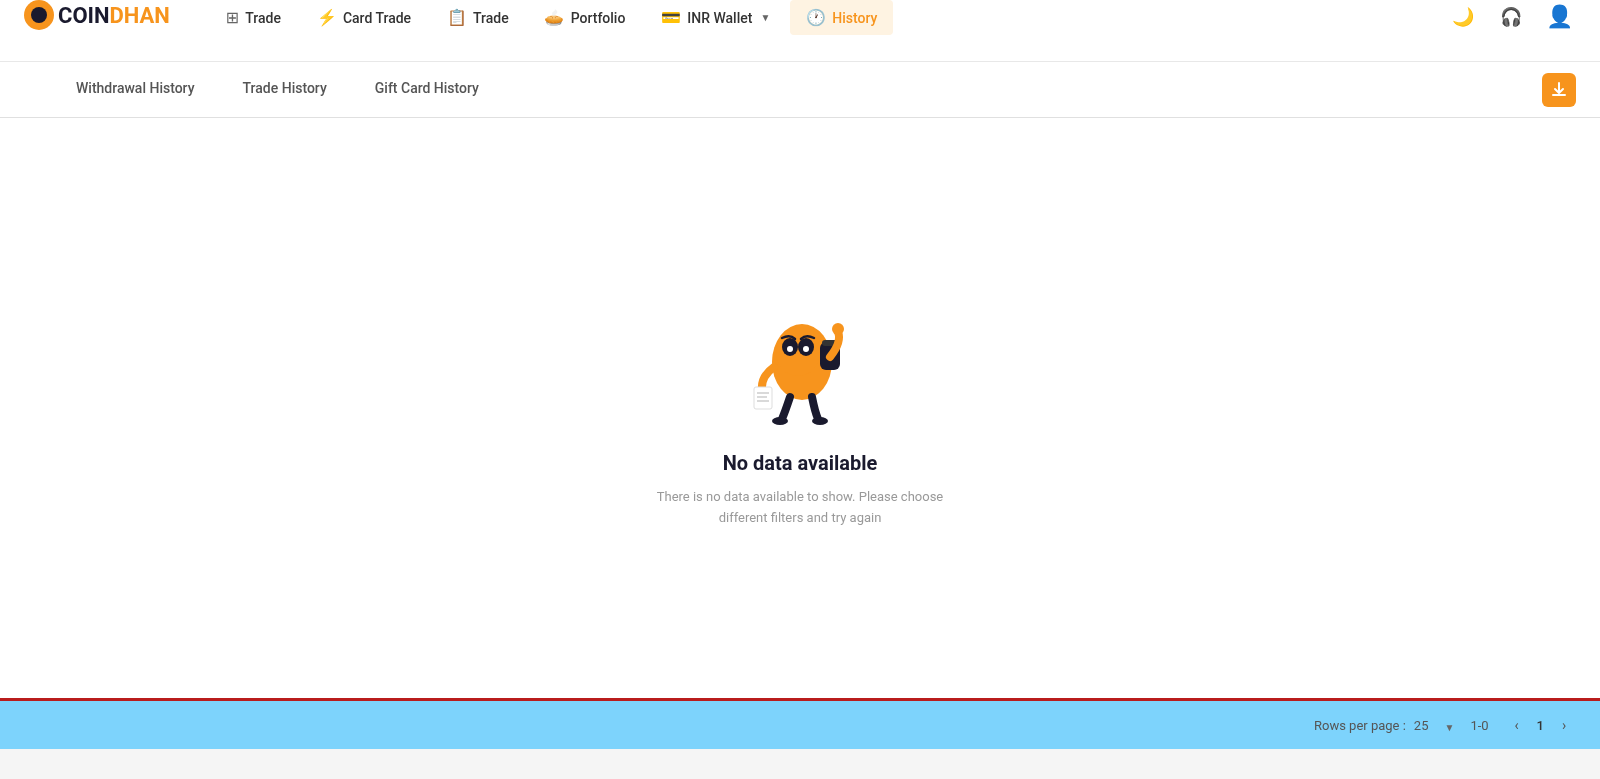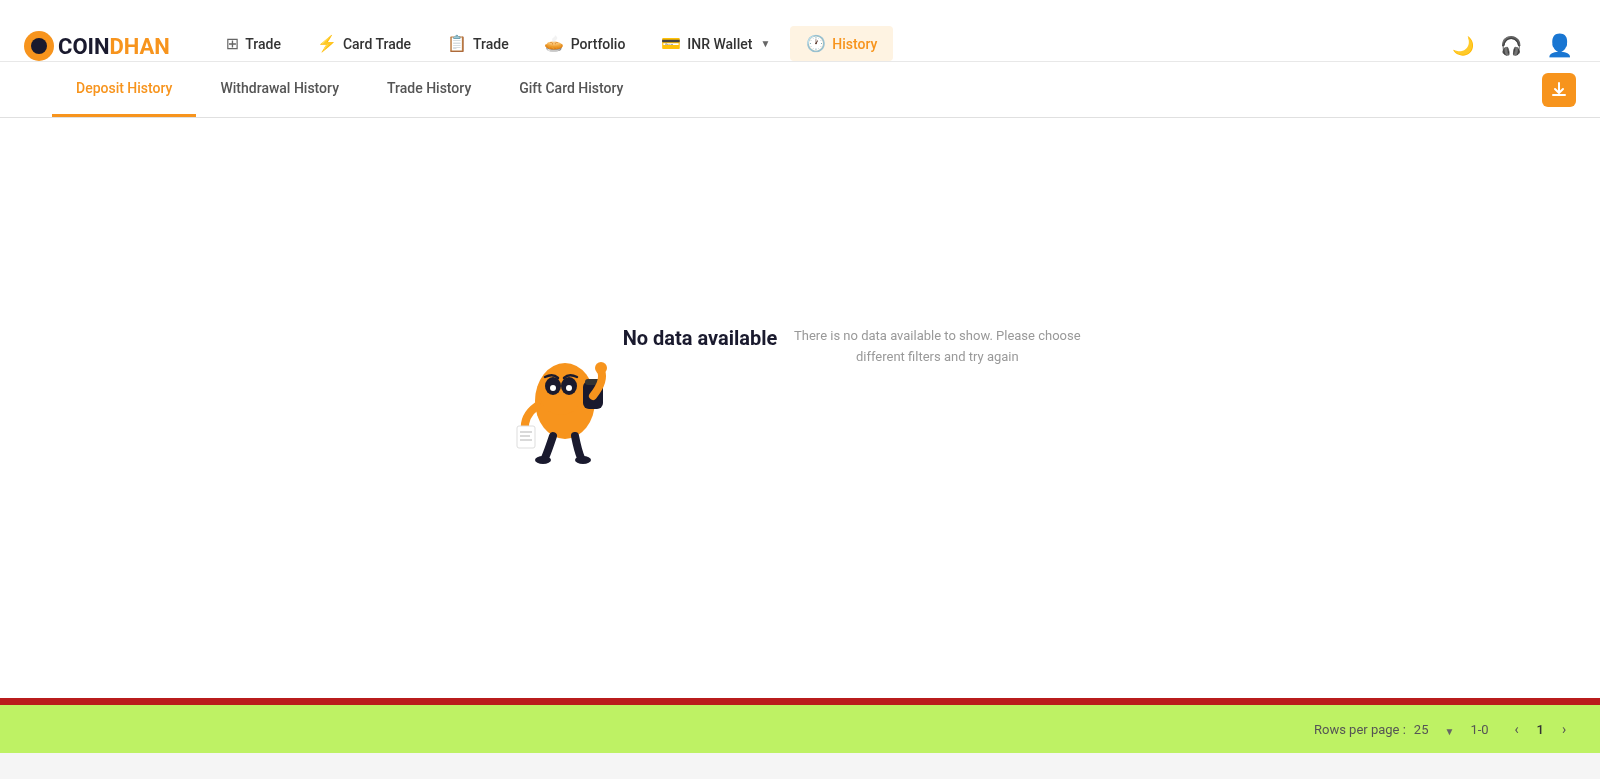--- a/index.html
+++ b/index.html
@@ -1,21 +1,21 @@
 <!DOCTYPE html>
 <html><head>
   <meta charset="utf-8">
   <style>
     * { margin: 0; padding: 0; box-sizing: border-box; }
     body { font-family: -apple-system, BlinkMacSystemFont, 'Segoe UI', Roboto, sans-serif; background: #f5f5f5; min-height: 779px; }
 
     
     .navbar {
       display: flex;
-      align-items: flex-end;
+      align-items: flex-start;
       background: #ffffff;
       height: 62px;
       padding: 0 24px;
       border-bottom: 1px solid #e8e8e8;
       position: relative;
       z-index: 10;
     }
     .logo {
       display: flex;
       align-items: center;
@@ -117,21 +117,22 @@
       margin: 0;
       min-height: 580px;
       display: flex;
       align-items: center;
       justify-content: center;
       flex-direction: column;
     }
 
     .empty-state {
       display: flex;
-      flex-direction: row;
+      flex-direction: column;
+      align-items: center;
       justify-content: center;
       padding: 60px 20px;
     }
 
     
     .mascot {
       width: 120px;
       height: 140px;
       margin-bottom: 24px;
     }
@@ -146,22 +147,22 @@
     .no-data-subtitle {
       font-size: 13px;
       color: #999;
       text-align: center;
       max-width: 320px;
       line-height: 1.6;
     }
 
     
     .footer-bar {
-      background: #bef264;
-      border-top: 7px solid #b91c1c;
+      background: #7dd3fc;
+      border-top: 3px solid #b91c1c;
       padding: 12px 24px;
       display: flex;
       align-items: center;
       justify-content: flex-end;
       gap: 16px;
       font-size: 13px;
       color: #555;
     }
     .rows-per-page {
       display: flex;
@@ -246,23 +247,20 @@
   </div>
 
   <div class="nav-right">
     <div class="nav-right-icon">🌙</div>
     <div class="nav-right-icon">🎧</div>
     <div class="nav-right-icon" style="color:#f7941d; font-size:22px;">👤</div>
   </div>
 </nav>
 
 <div class="tabs-bar">
-  <div class="tab-item active">
-    <span>Deposit History</span>
-  </div>
   <div class="tab-item">
     <span>Withdrawal History</span>
   </div>
   <div class="tab-item">
     <span>Trade History</span>
   </div>
   <div class="tab-item">
     <span>Gift Card History</span>
   </div>
   <div class="download-btn">

